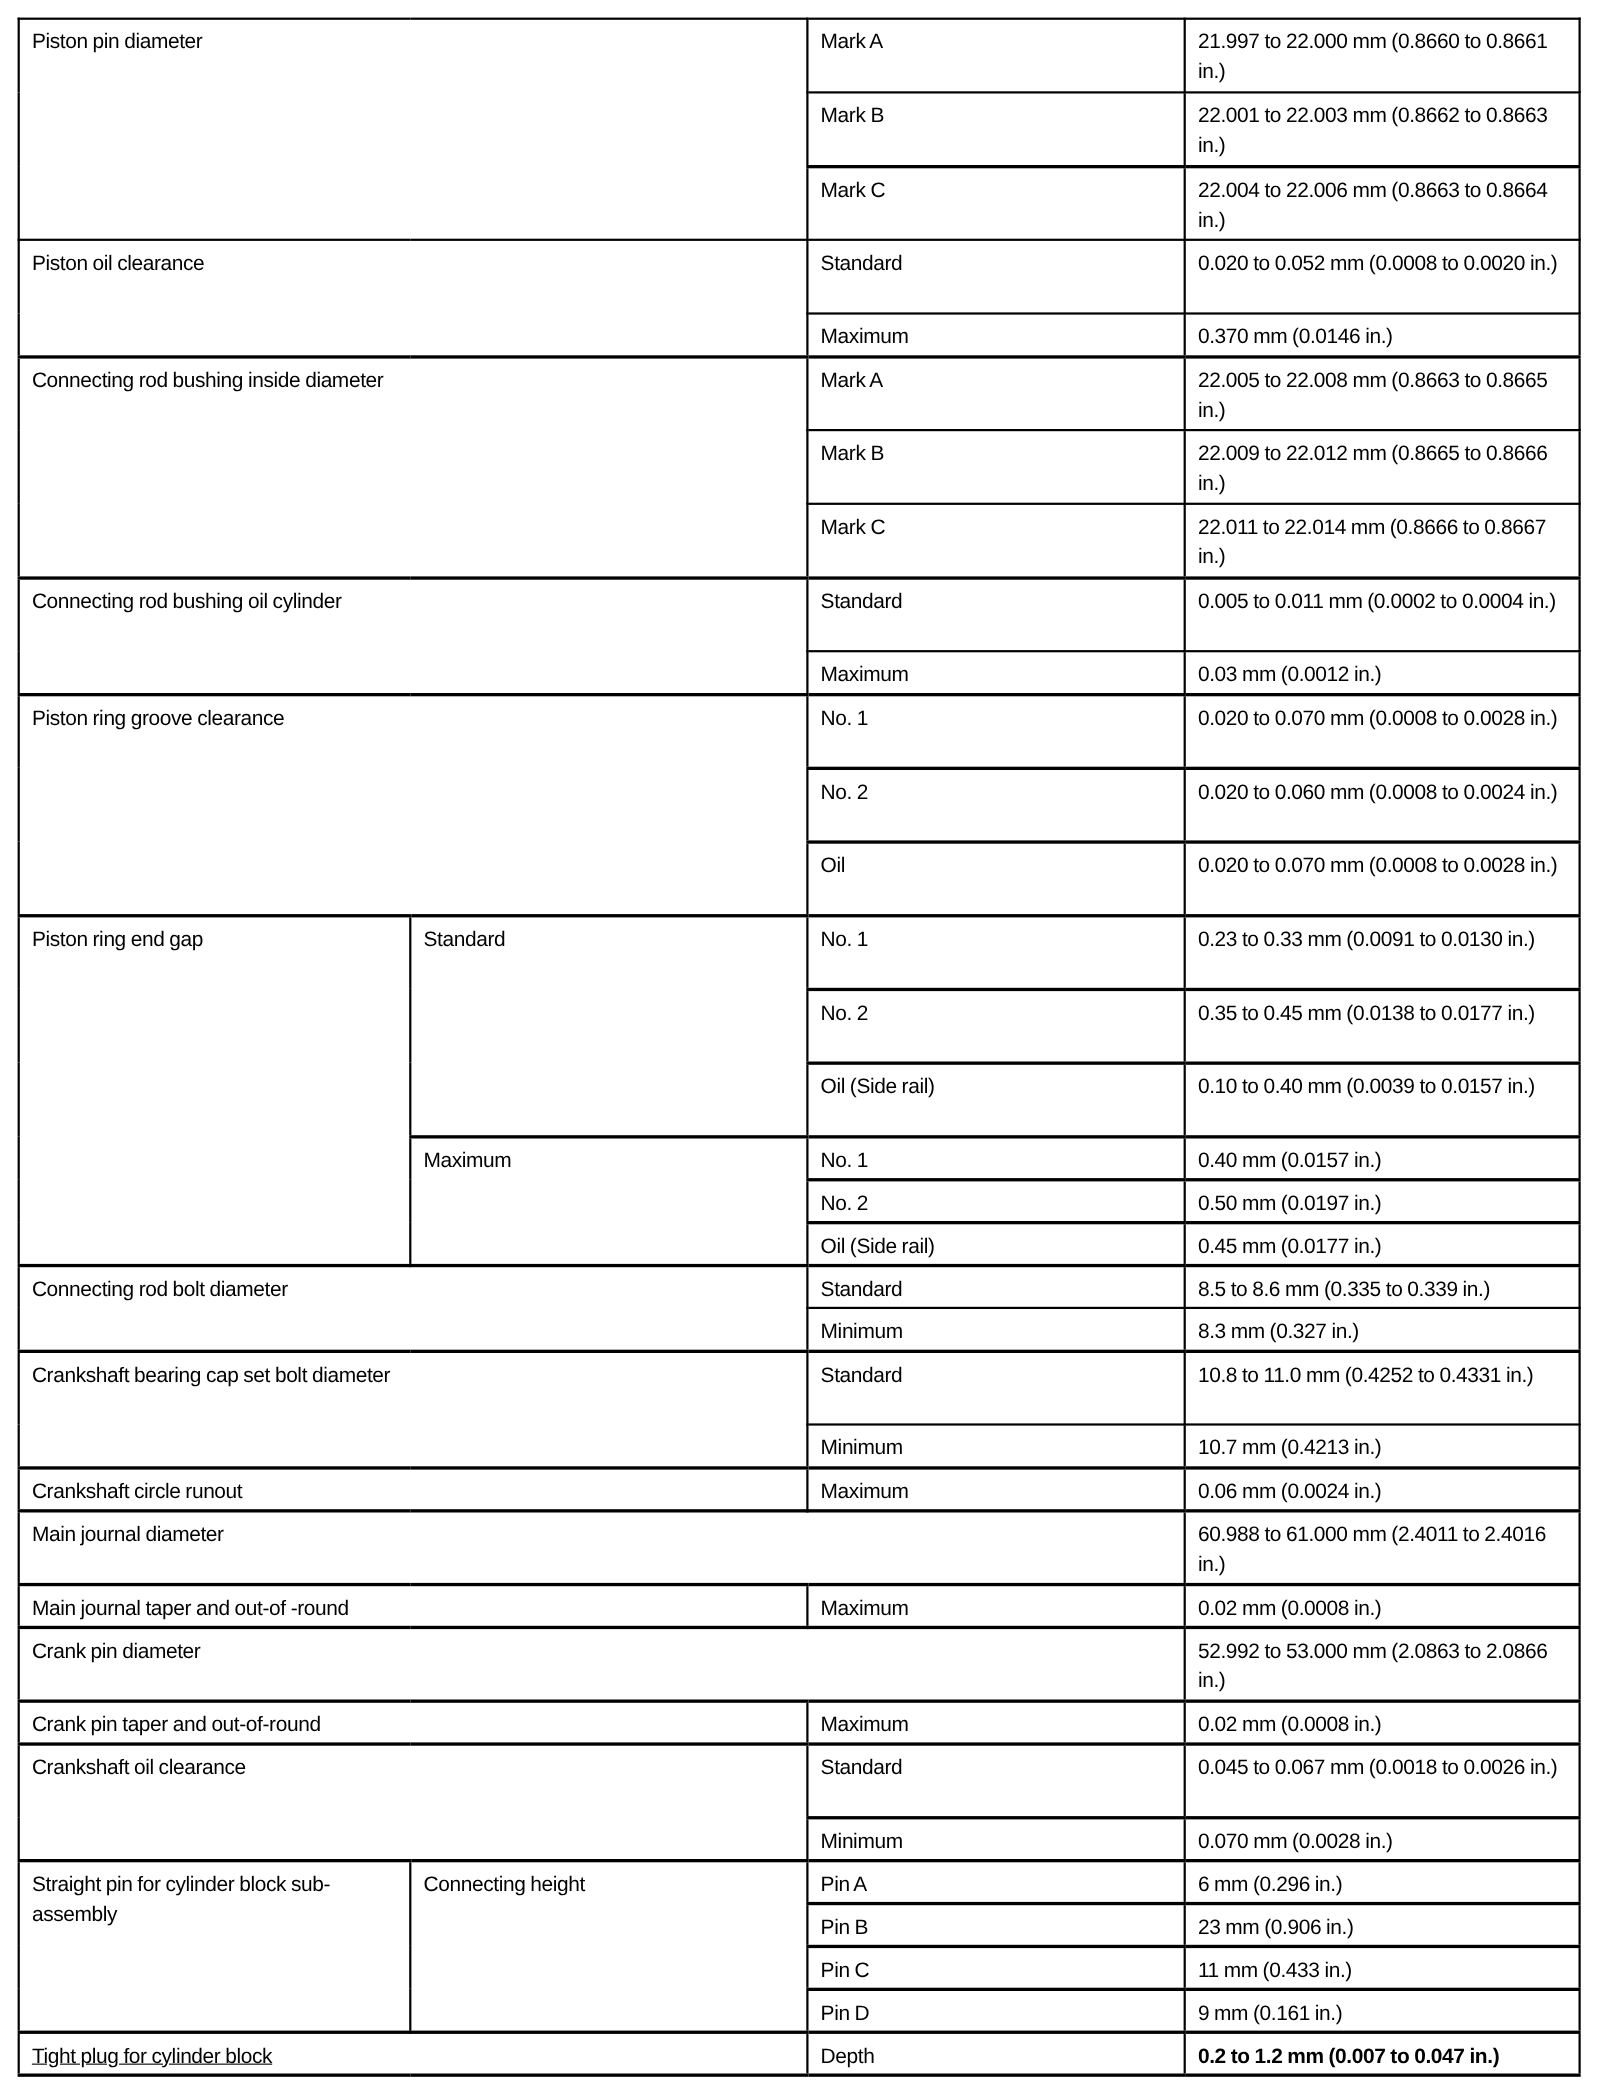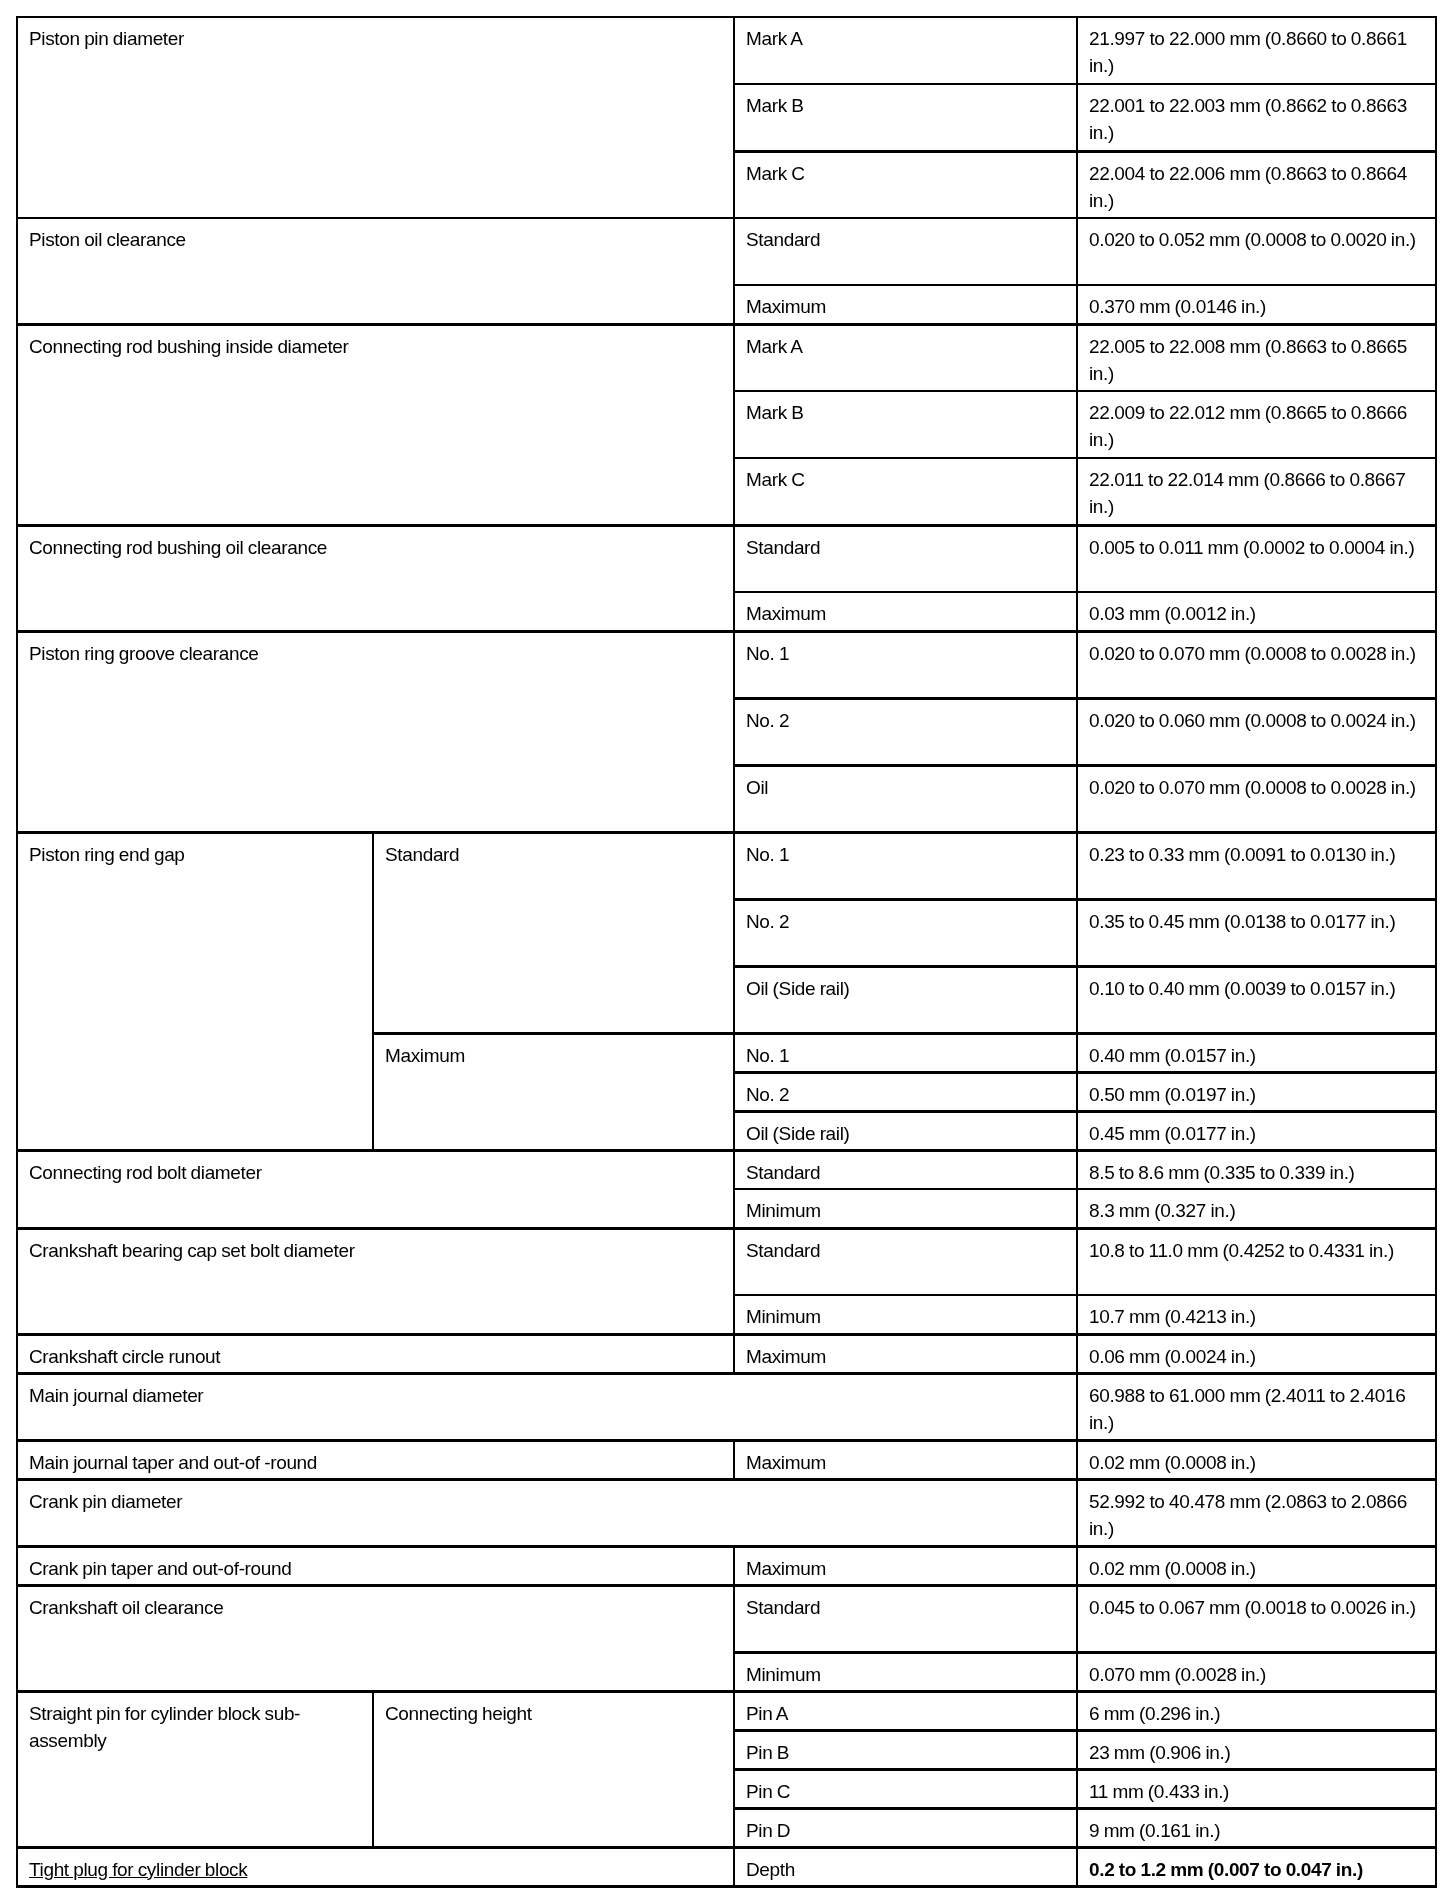--- a/index.html
+++ b/index.html
@@ -86,21 +86,21 @@
     <tr class="h2">
       <td>Mark B</td>
       <td>22.009 to 22.012 mm (0.8665 to 0.8666 in.)</td>
     </tr>
     <tr class="h2">
       <td>Mark C</td>
       <td>22.011 to 22.014 mm (0.8666 to 0.8667 in.)</td>
     </tr>
 
     <tr class="h2">
-      <td class="thick-top" colspan="2" rowspan="2">Connecting rod bushing oil clearance</td>
+      <td class="thick-top" colspan="2" rowspan="2">Connecting rod bushing oil cylinder</td>
       <td class="thick-top">Standard</td>
       <td class="thick-top">0.005 to 0.011 mm (0.0002 to 0.0004 in.)</td>
     </tr>
     <tr class="h1">
       <td>Maximum</td>
       <td>0.03 mm (0.0012 in.)</td>
     </tr>
 
     <tr class="h2">
       <td class="thick-top" colspan="2" rowspan="3">Piston ring groove clearance</td>
@@ -176,21 +176,21 @@
     </tr>
 
     <tr class="h1">
       <td class="thick-top" colspan="2">Main journal taper and out-of -round</td>
       <td class="thick-top">Maximum</td>
       <td class="thick-top">0.02 mm (0.0008 in.)</td>
     </tr>
 
     <tr class="h2">
       <td class="thick-top" colspan="3">Crank pin diameter</td>
-      <td class="thick-top">52.992 to 40.478 mm (2.0863 to 2.0866 in.)</td>
+      <td class="thick-top">52.992 to 53.000 mm (2.0863 to 2.0866 in.)</td>
     </tr>
 
     <tr class="h1">
       <td class="thick-top" colspan="2">Crank pin taper and out-of-round</td>
       <td class="thick-top">Maximum</td>
       <td class="thick-top">0.02 mm (0.0008 in.)</td>
     </tr>
 
     <tr class="h2">
       <td class="thick-top" colspan="2" rowspan="2">Crankshaft oil clearance</td>

